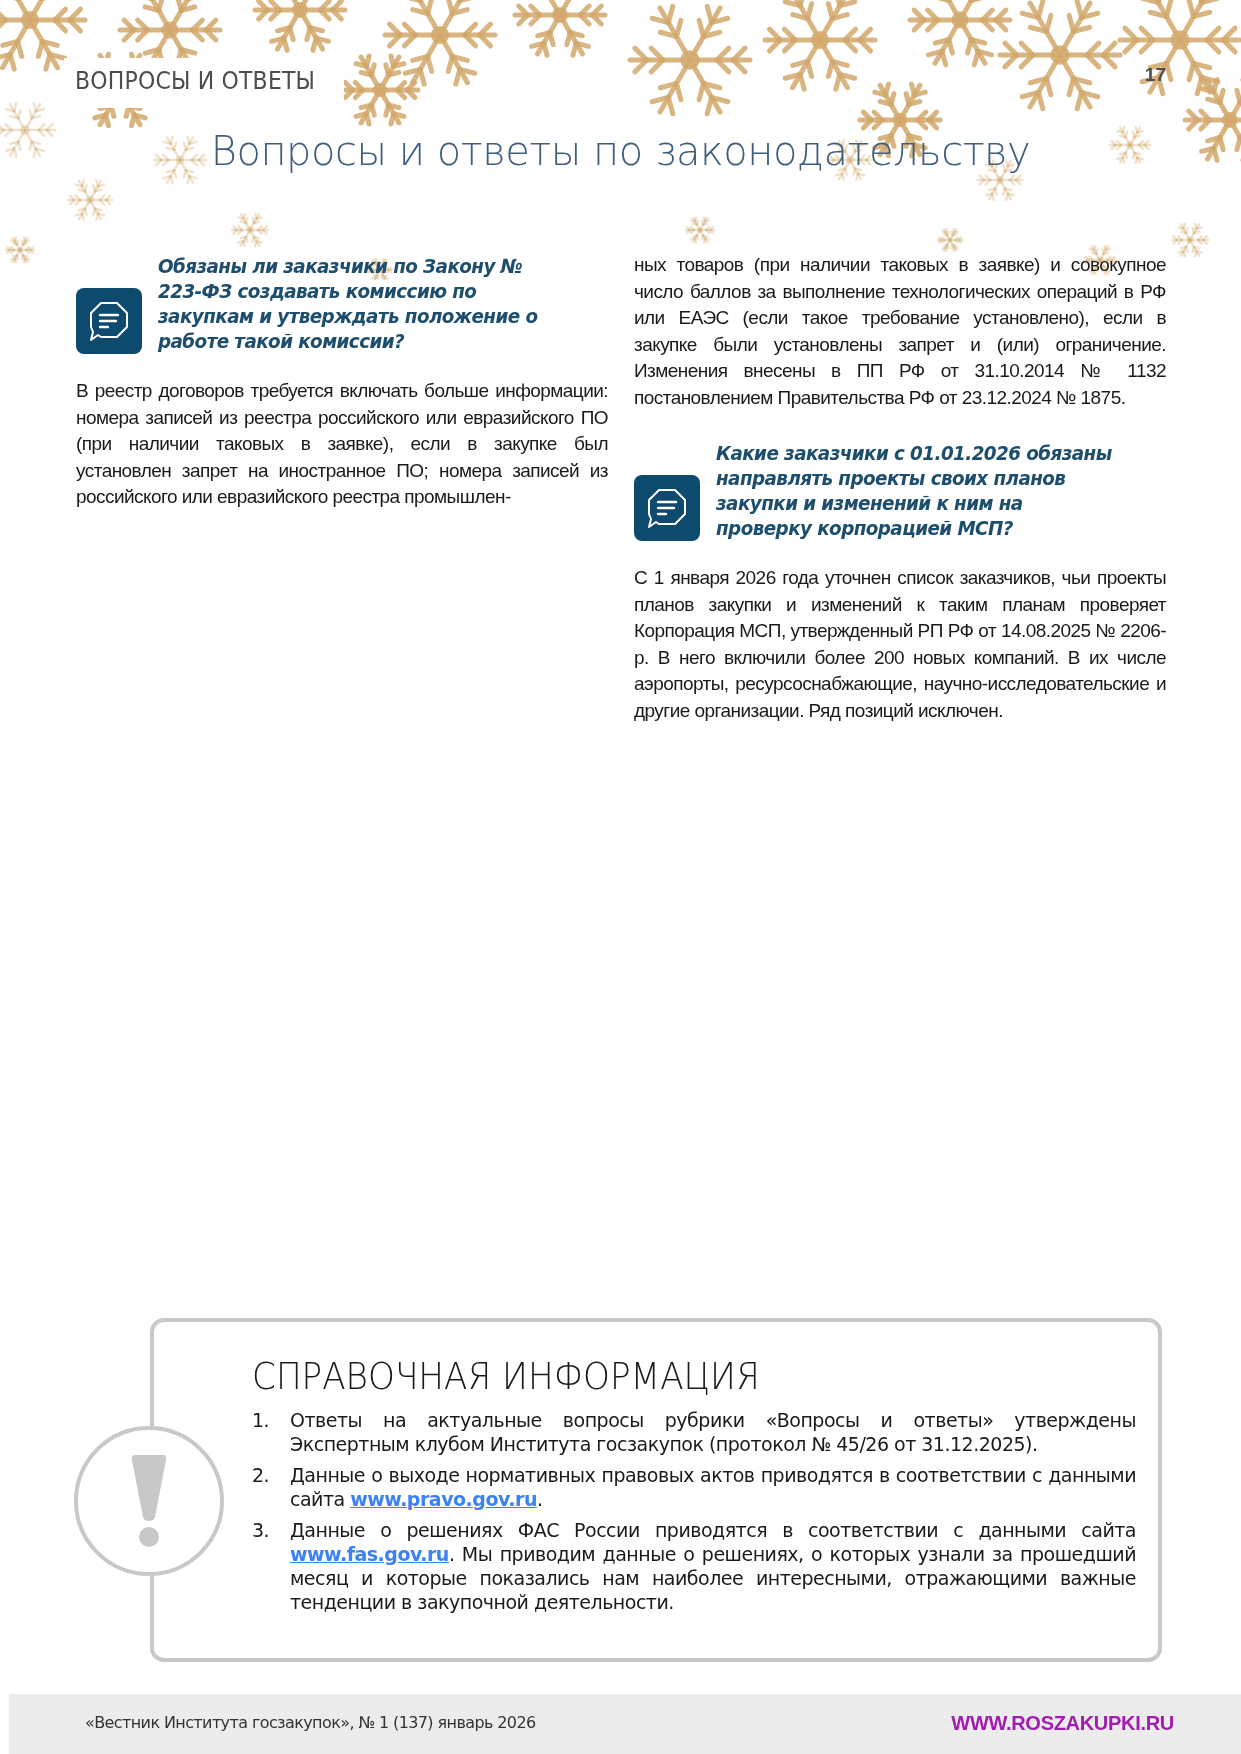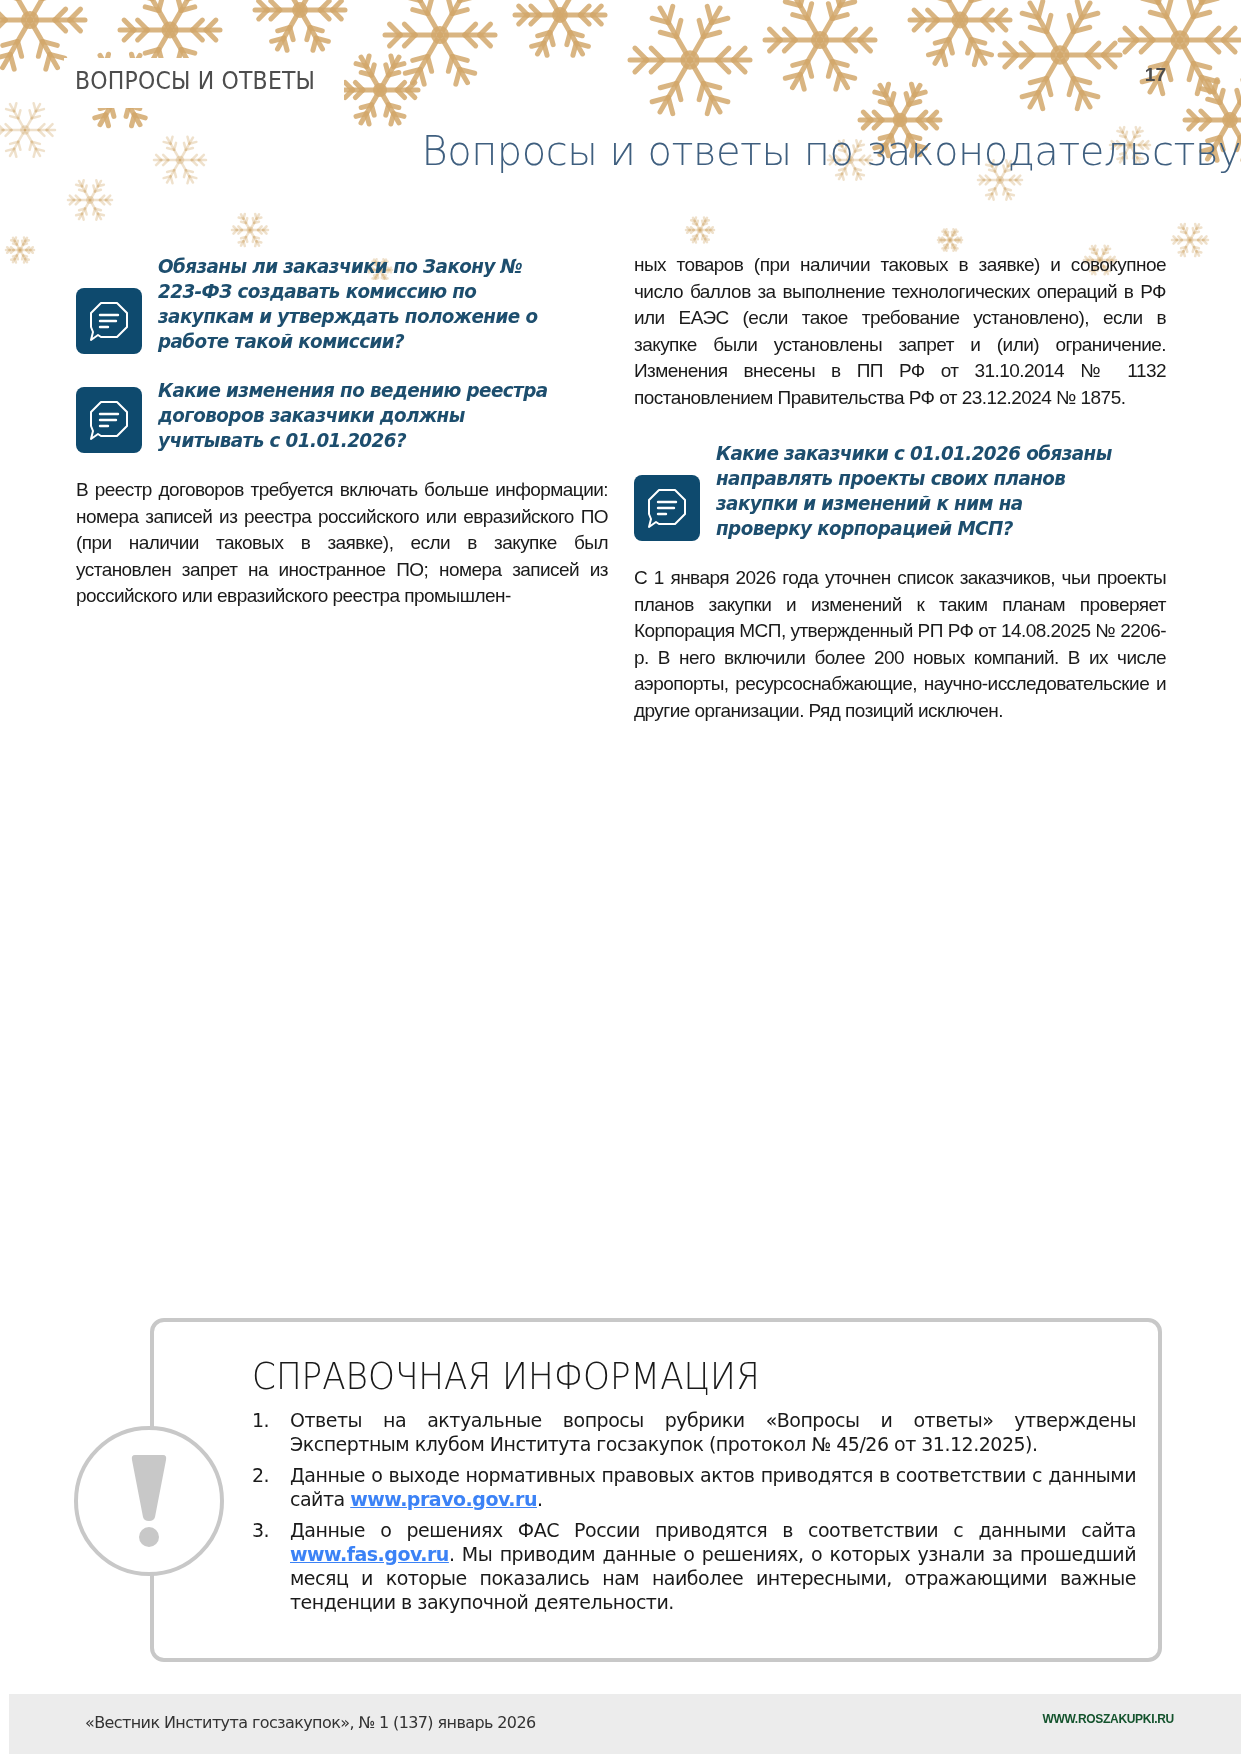--- a/index.html
+++ b/index.html
@@ -81,21 +81,21 @@
     .info-body a { color: #3b82f6; text-decoration: underline; font-weight: bold; }
     .footer {
       position: absolute; left: 9px; top: 1694px; width: 1241px; height: 60px;
       background: #ececec; z-index: 2;
     }
     .footer-left {
       position: absolute; left: 76px; top: 19px; font-size: 16px; color: #333;
       font-family: "DejaVu Sans", sans-serif; letter-spacing: -0.6px;
     }
     .footer-right {
-      position: absolute; right: 76px; top: 18px; font-size: 12px; color: #14532d;
+      position: absolute; right: 76px; top: 18px; font-size: 20px; color: #a21caf;
       font-weight: bold; letter-spacing: -0.3px;
     }
   </style>
 </head>
 <body>
 
 <svg class="snow-layer" viewBox="0 0 1241 280" id="snow">
     <g stroke="#d2a86c" stroke-opacity="0.85" stroke-width="5" stroke-linecap="round" fill="none">
       <line x1="30" y1="20" x2="85" y2="20"></line>
       <line x1="54.75" y1="20" x2="65.63944443027283" y2="9.110555569727168"></line>
@@ -986,48 +986,37 @@
       <line x1="954.32" y1="232.51754051130246" x2="953.4503680084556" y2="229.2720297349712"></line>
       <line x1="954.32" y1="232.51754051130246" x2="957.5655107763313" y2="231.64790851975798"></line>
       <circle cx="950" cy="240" r="1.44"></circle>
     </g>
   </svg>
 
 <div class="section-label-box"></div>
 <div class="section-label">ВОПРОСЫ И ОТВЕТЫ</div>
 <div class="page-number">17</div>
 
-<h1 class="page-title" style="margin:0;text-align:right;">
+<h1 class="page-title" style="margin:0;">
   <span>Вопросы и ответы по законодательству</span>
 </h1>
 
 <div class="column col-left">
   <div class="qa-question">
     <div class="q-icon">
       <svg width="44" height="44" viewBox="0 0 44 44">
         <path d="M14 4 L30 4 L40 14 L40 28 L30 38 L14 38 L11 36 L4 41 L6 33 L4 28 L4 14 Z" fill="none" stroke="#fff" stroke-width="2" stroke-linejoin="round"></path>
         <line x1="13" y1="16" x2="31" y2="16" stroke="#fff" stroke-width="2.4" stroke-linecap="round"></line>
         <line x1="13" y1="22" x2="29" y2="22" stroke="#fff" stroke-width="2.4" stroke-linecap="round"></line>
         <line x1="13" y1="28" x2="21" y2="28" stroke="#fff" stroke-width="2.4" stroke-linecap="round"></line>
       </svg>
     </div>
     <div class="q-text" style="width:430px;">Обязаны ли  заказчики по Закону № 223-ФЗ создавать комиссию по закупкам и утверждать положение о работе такой комиссии?</div>
   </div>
 
-  <div class="qa-question">
-    <div class="q-icon">
-      <svg width="44" height="44" viewBox="0 0 44 44">
-        <path d="M14 4 L30 4 L40 14 L40 28 L30 38 L14 38 L11 36 L4 41 L6 33 L4 28 L4 14 Z" fill="none" stroke="#fff" stroke-width="2" stroke-linejoin="round"></path>
-        <line x1="13" y1="16" x2="31" y2="16" stroke="#fff" stroke-width="2.4" stroke-linecap="round"></line>
-        <line x1="13" y1="22" x2="29" y2="22" stroke="#fff" stroke-width="2.4" stroke-linecap="round"></line>
-        <line x1="13" y1="28" x2="21" y2="28" stroke="#fff" stroke-width="2.4" stroke-linecap="round"></line>
-      </svg>
-    </div>
-    <div class="q-text" style="width:430px;">Какие изменения по ведению реестра договоров заказчики должны учитывать с 01.01.2026?</div>
-  </div>
   <p class="answer">В реестр договоров требуется включать больше информации: номера записей из реестра российского или евразийского ПО (при наличии таковых в заявке), если в закупке был установлен запрет на иностранное ПО; номера записей из российского или евразийского реестра промышлен-</p>
 </div>
 
 <div class="column col-right">
   <p class="answer no-margin" style="margin-top:-2px;">ных товаров (при наличии таковых в заявке) и совокупное число баллов за выполнение технологических операций в РФ или ЕАЭС (если такое требование установлено), если в закупке были установлены запрет и (или) ограничение. Изменения внесены в ПП РФ от 31.10.2014 № 1132 постановлением Правительства РФ от 23.12.2024 № 1875.</p>
 
   <div class="qa-question">
     <div class="q-icon">
       <svg width="44" height="44" viewBox="0 0 44 44">
         <path d="M14 4 L30 4 L40 14 L40 28 L30 38 L14 38 L11 36 L4 41 L6 33 L4 28 L4 14 Z" fill="none" stroke="#fff" stroke-width="2" stroke-linejoin="round"></path>

